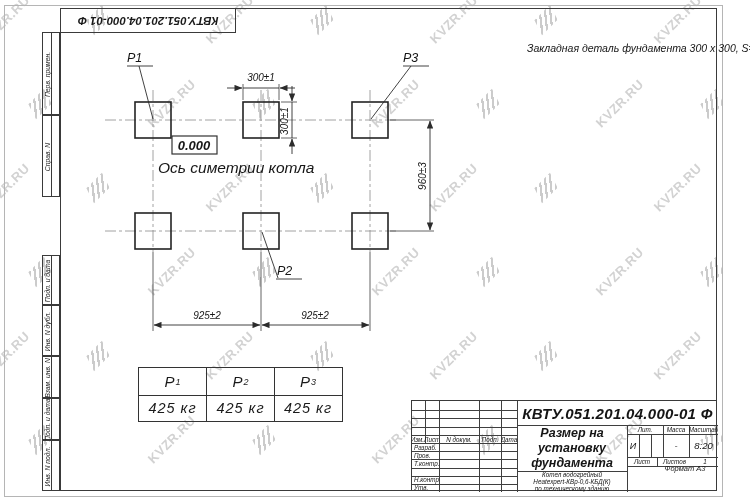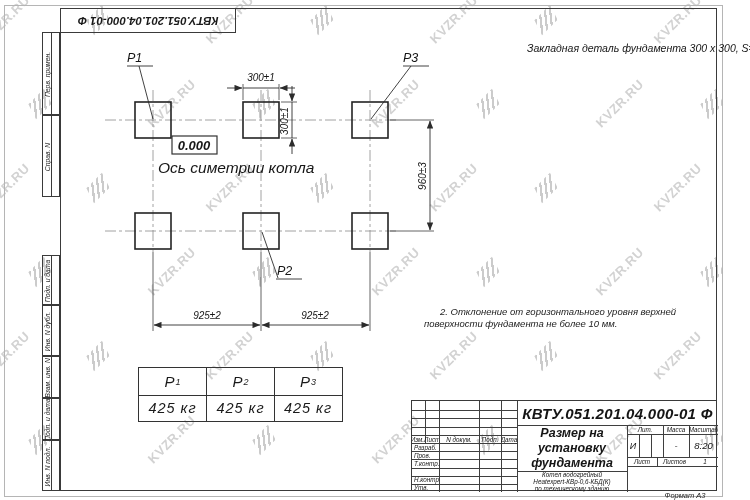--- a/index.html
+++ b/index.html
@@ -56,21 +56,21 @@
            font-size:6.3px;color:#151515;overflow:hidden;}
   .tb-left{justify-content:flex-start;padding-left:2px;}
   .tb-num{font-size:15px;font-weight:700;letter-spacing:.3px;white-space:nowrap;}
   .tb-title{font-size:12.5px;line-height:15px;text-align:center;font-weight:600;}
   .tb-prod{flex-direction:column;line-height:7px;}
   .tb-logo{display:flex;align-items:center;justify-content:center;gap:3px;font-style:normal;}
   .logo-ico{width:21px;height:15px;background:repeating-linear-gradient(115deg,#111 0 2.4px,#fff 2.4px 4.6px);}
   .logo-word{font-weight:900;font-size:14.5px;letter-spacing:.3px;color:#0d0d0d;}
   .logo-cap{font-size:5.2px;line-height:6px;color:#111;font-weight:700;}
 
-  .fmt{left:640px;top:491px;width:90px;text-align:center;font-size:7.5px;font-style:italic;}
+  .fmt{left:640px;top:464px;width:90px;text-align:center;font-size:7.5px;font-style:italic;}
 
   svg text{font-family:"Liberation Sans",sans-serif;font-style:italic;fill:#161616;}
 </style>
 </head>
 <body>
 
 <div id="sheet">
 
   <div id="wm">
       <span class="wm-text" style="left: -25px; top: 12px;">KVZR.RU</span>
@@ -227,21 +227,20 @@
 
       <rect x="172" y="136" width="45" height="18" fill="#ffffff" stroke="#333" stroke-width="1.2"></rect>
       <text x="194" y="150" font-size="13" font-weight="600" text-anchor="middle">0.000</text>
 
       <text x="158" y="173" font-size="15.5">Ось симетрии котла</text>
 
       <text x="527" y="52" font-size="10.5">Закладная деталь фундамента  300 х 300,  S=8;</text>
     </svg>
 
     <div class="abs notes">
-      <p>2.  Отклонение от горизонтального уровня верхней поверхности фундамента не более 10 мм.</p>
     </div>
 
     <div class="abs ftable">
       <div class="vline" style="left:67px;"></div>
       <div class="vline" style="left:135px;"></div>
       <div class="hline"></div>
       <div class="cell hdr" style="left:0;width:67px;">
           <span>Р</span>
           <sub>1</sub>
         </div>

